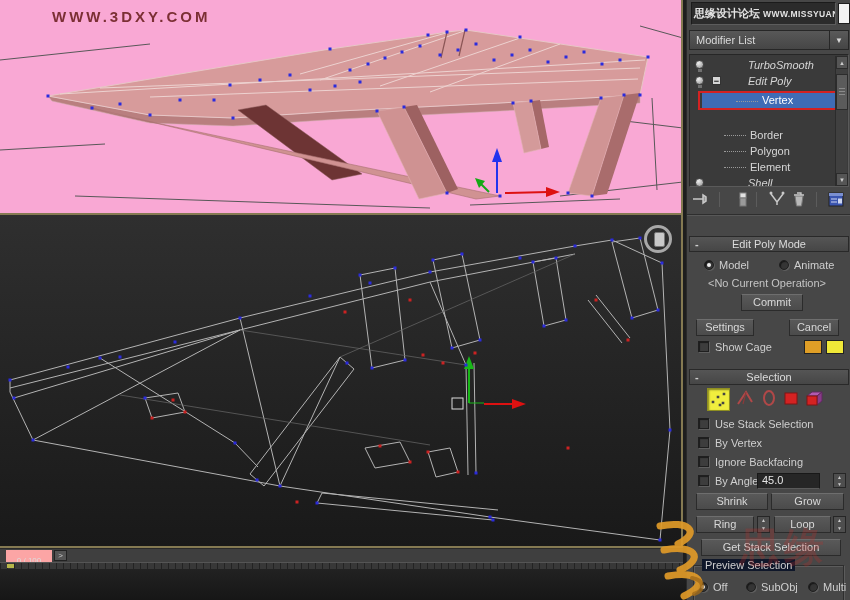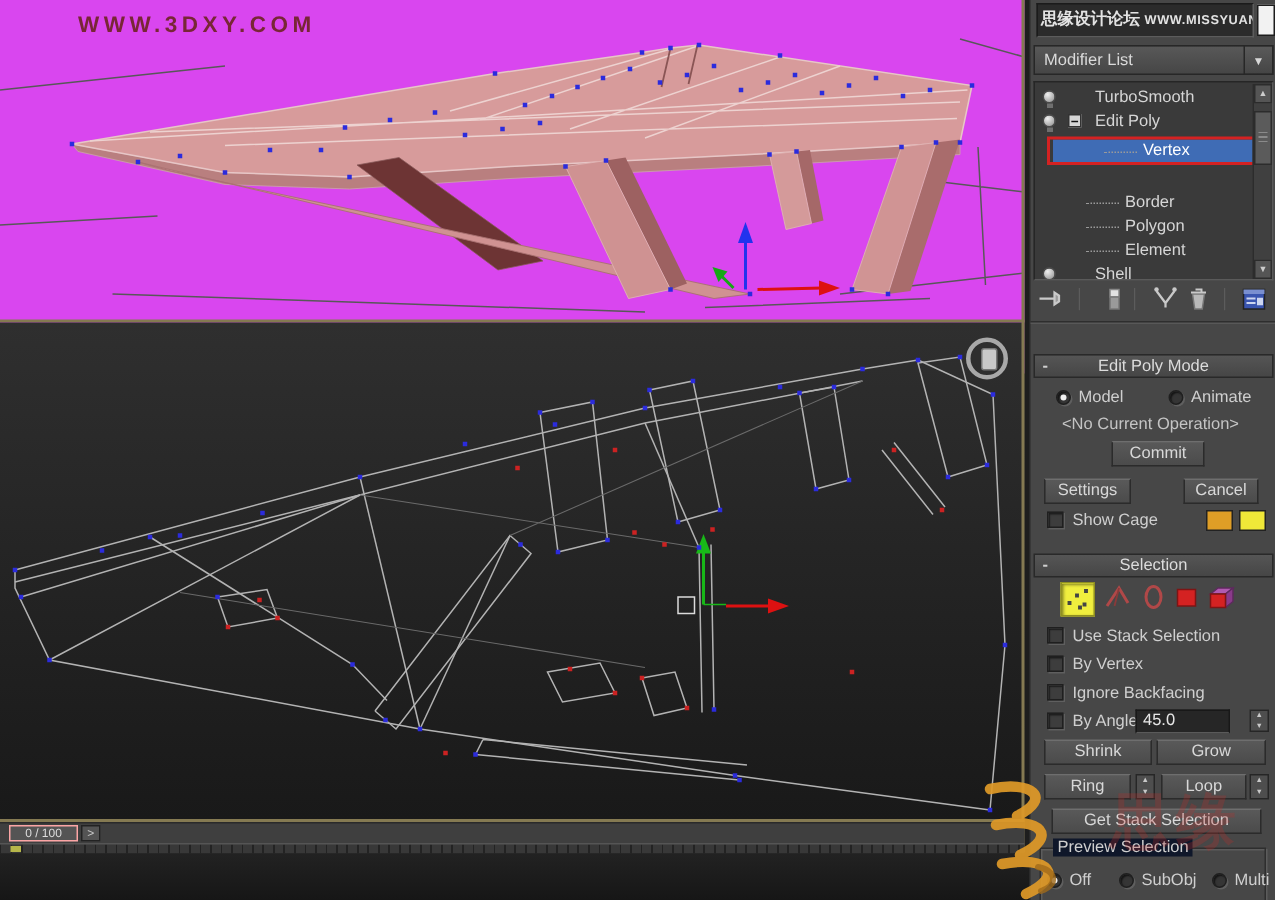--- a/index.html
+++ b/index.html
@@ -3,35 +3,35 @@
 <meta charset="utf-8">
 <style>
   html,body{margin:0;padding:0;background:#111;}
   *{box-sizing:border-box;}
   .screen{position:relative;width:850px;height:600px;overflow:hidden;
     font-family:"Liberation Sans","DejaVu Sans",sans-serif;font-size:11px;color:#d2d2d2;
     background:#1e1e1e;}
   .abs{position:absolute;}
 
   
-  .vp-top{left:0;top:0;width:683px;height:249px;background:#d946ef;overflow:hidden;}
+  .vp-top{left:0;top:0;width:683px;height:249px;background:#f9a8d4;overflow:hidden;}
   .vp-bottom{left:0;top:215px;width:683px;height:331px;background:linear-gradient(#2f2f2f,#191919);overflow:hidden;}
   .vp-hline{left:0;width:683px;height:2px;background:#857a52;}
   .vp-vline{left:681px;top:0;width:2px;height:568px;background:#857a52;}
   .wm-3dxy{left:52px;top:8px;font-weight:bold;font-size:15px;letter-spacing:3px;color:#6e2323;opacity:.9;}
   .vp-label{left:8px;top:2px;background:#25b4e8;color:#fff;font-weight:bold;font-size:29px;
     padding:3px 12px 5px;letter-spacing:2px;line-height:1.1;}
   .circle-btn{left:644px;top:10px;width:28px;height:28px;border-radius:50%;
     border:3px solid #a8a8a8;background:#2e2e2e;}
   .circle-btn::after{content:"";position:absolute;left:7px;top:4px;width:9px;height:13px;
     background:#c9c9c9;border:1px solid #777;border-radius:2px;}
 
   
   .timeline{left:0;top:548px;width:683px;height:14px;background:#3f3f3f;border-top:1px solid #2a2a2a;}
-  .time-slider{left:6px;top:1px;width:46px;height:11px;background:#545454;border:1px solid #fca5a5;
+  .time-slider{left:6px;top:1px;width:46px;height:11px;background:#545454;border:6px solid #fca5a5;
     color:#ddd;font-size:8px;text-align:center;line-height:10px;}
   .time-next{left:54px;top:1px;width:13px;height:11px;background:#545454;border:1px solid #222;
     color:#ccc;font-size:8px;text-align:center;line-height:10px;}
   .trackbar{left:0;top:562px;width:683px;height:7px;background:#383838;border-top:1px solid #555;
     background-image:repeating-linear-gradient(90deg,#232323 0 1px,transparent 1px 7px);}
   .track-key{left:7px;top:564px;width:7px;height:4px;background:#b6b64a;}
   .bottom-space{left:0;top:569px;width:686px;height:31px;background:linear-gradient(#222,#161616);}
 
   
   .panel{left:686px;top:0;width:164px;height:600px;background:#474747;border-left:1px solid #2a2a2a;}
@@ -48,21 +48,21 @@
     border:1px solid #272727;color:#d8d8d8;font-size:8px;text-align:center;line-height:19px;}
 
   .stack{left:2px;top:54px;width:160px;height:133px;background:#3a3a3a;
     border:1px solid #262626;border-bottom-color:#5a5a5a;border-right-color:#5a5a5a;overflow:hidden;}
   .stack-row{position:absolute;left:0;width:146px;height:16px;line-height:16px;color:#d6d6d6;}
   .bulb{position:absolute;left:5px;top:3px;width:9px;height:9px;border-radius:50%;
     background:radial-gradient(circle at 35% 30%,#f0f0f0,#8c8c8c);border:1px solid #4a4a4a;}
   .bulb::after{content:"";position:absolute;left:2px;top:8px;width:4px;height:3px;background:#6f6f6f;}
   .expand{position:absolute;left:22px;top:3px;width:9px;height:9px;background:#d6d6d6;border:1px solid #333;
     color:#111;font-size:9px;line-height:8px;text-align:center;font-weight:bold;}
-  .mod-label{position:absolute;left:40px;}
+  .mod-label{position:absolute;left:58px;font-style:italic;}
   .tree{position:absolute;left:34px;top:8px;width:22px;border-top:1px dotted #9a9a9a;}
   .sub-label{position:absolute;left:60px;}
   .row-sel{left:12px;width:158px;color:#fff;}
   .red-annot{position:absolute;left:8px;top:36px;width:142px;height:19px;border:2px solid #d42222;}
 
   .sbar{position:absolute;right:1px;top:1px;width:12px;height:130px;background:#404040;border-left:1px solid #2c2c2c;}
   .sbtn{position:absolute;left:0;width:12px;height:13px;background:#555;border:1px solid #2c2c2c;
     color:#ccc;font-size:6px;text-align:center;line-height:12px;}
   .sthumb{position:absolute;left:0;top:18px;width:12px;height:36px;background:#5b5b5b;border:1px solid #2c2c2c;}
   .sthumb::after{content:"";position:absolute;left:2px;top:13px;width:6px;height:7px;

